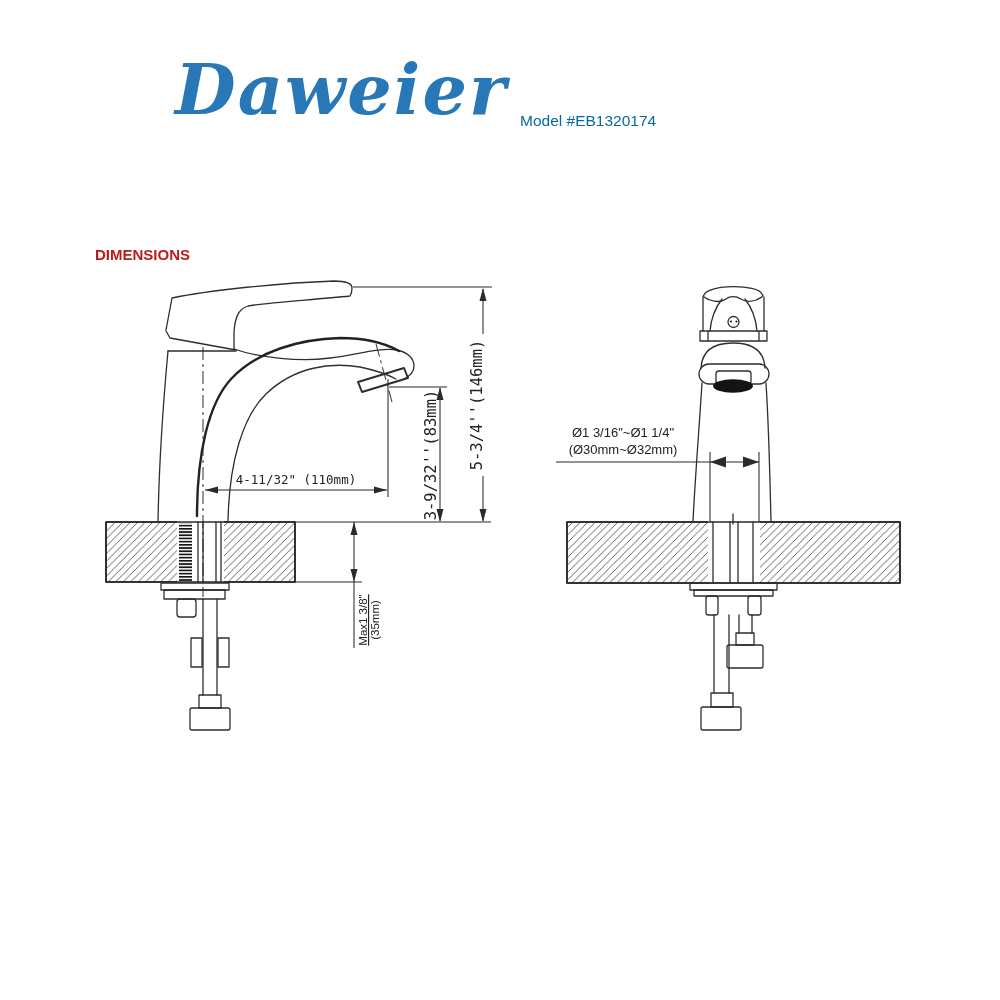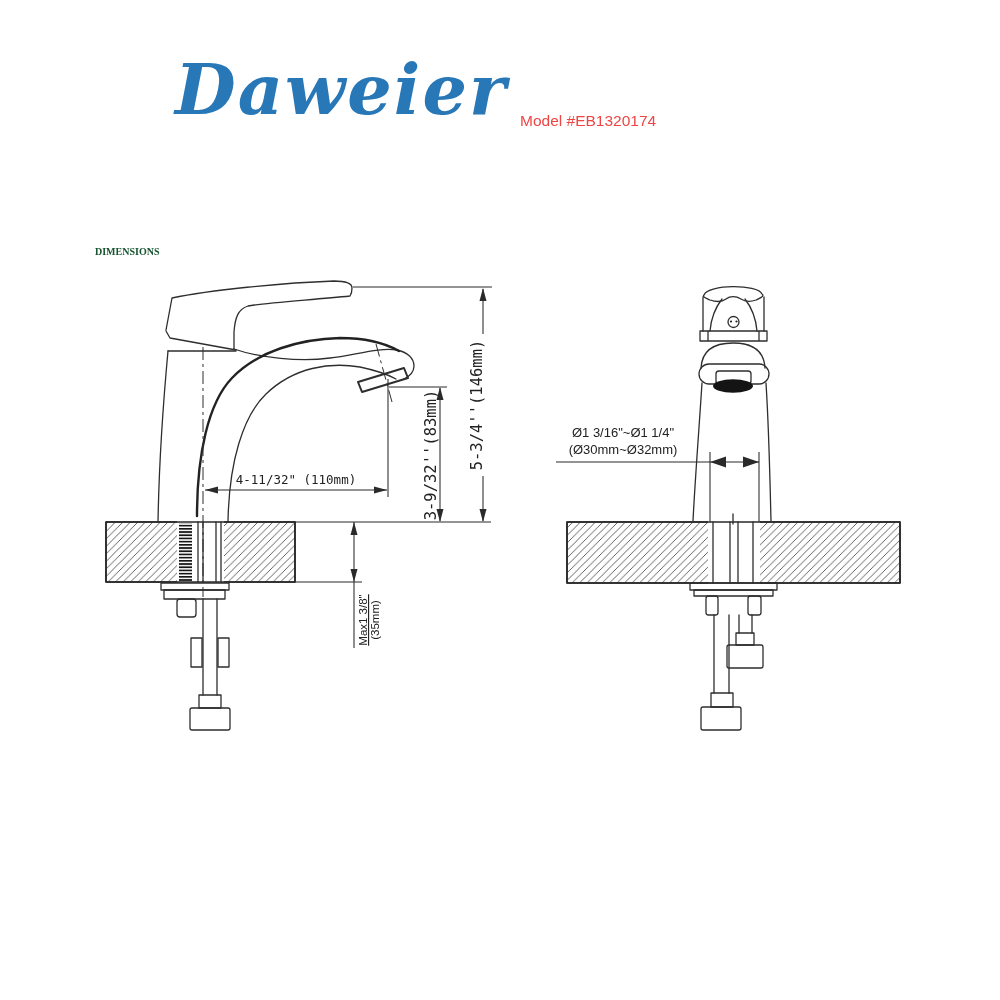--- a/index.html
+++ b/index.html
@@ -1,22 +1,22 @@
 <!DOCTYPE html>
 <html><head>
 <meta charset="utf-8">
 <style>
   html,body{margin:0;padding:0;background:#ffffff;}
   #page{position:relative;width:1000px;height:1000px;background:#fff;overflow:hidden;
         font-family:"Liberation Sans",sans-serif;}
   #brand{position:absolute;left:175px;top:48px;width:300px;
          font-family:"DejaVu Serif",serif;font-style:italic;font-weight:bold;
          font-size:70px;color:#2878b8;letter-spacing:2px;}
-  #model{position:absolute;left:520px;top:112px;font-size:15.5px;color:#ef4444;}
-  #dimtitle{position:absolute;left:95px;top:246px;font-size:10px;font-weight:bold;color:#14532d;font-family:Liberation Serif, serif;}
+  #model{position:absolute;left:520px;top:112px;font-size:15.5px;color:#0369a1;}
+  #dimtitle{position:absolute;left:95px;top:246px;font-size:15px;font-weight:bold;color:#b91c1c;}
   svg{position:absolute;left:0;top:0;}
   .ln{stroke:#2e2e2e;stroke-width:1.3;fill:none;stroke-linecap:round;stroke-linejoin:round;}
   .thick{stroke:#222;stroke-width:2.4;}
   .deck{stroke:#2a2a2a;stroke-width:1.6;}
   .dim{stroke:#2a2a2a;stroke-width:1.05;fill:none;}
   .arr{fill:#2a2a2a;stroke:none;}
   .cl{stroke:#2e2e2e;stroke-width:1;fill:none;stroke-dasharray:13 4 3 4;}
   .dim-mono{font-family:"DejaVu Sans Mono",monospace;font-size:15.5px;fill:#222;}
   .dim-mono-s{font-family:"DejaVu Sans Mono",monospace;font-size:12.5px;fill:#222;}
   .dim-sans{font-family:"Liberation Sans",sans-serif;font-size:13px;fill:#222;}

